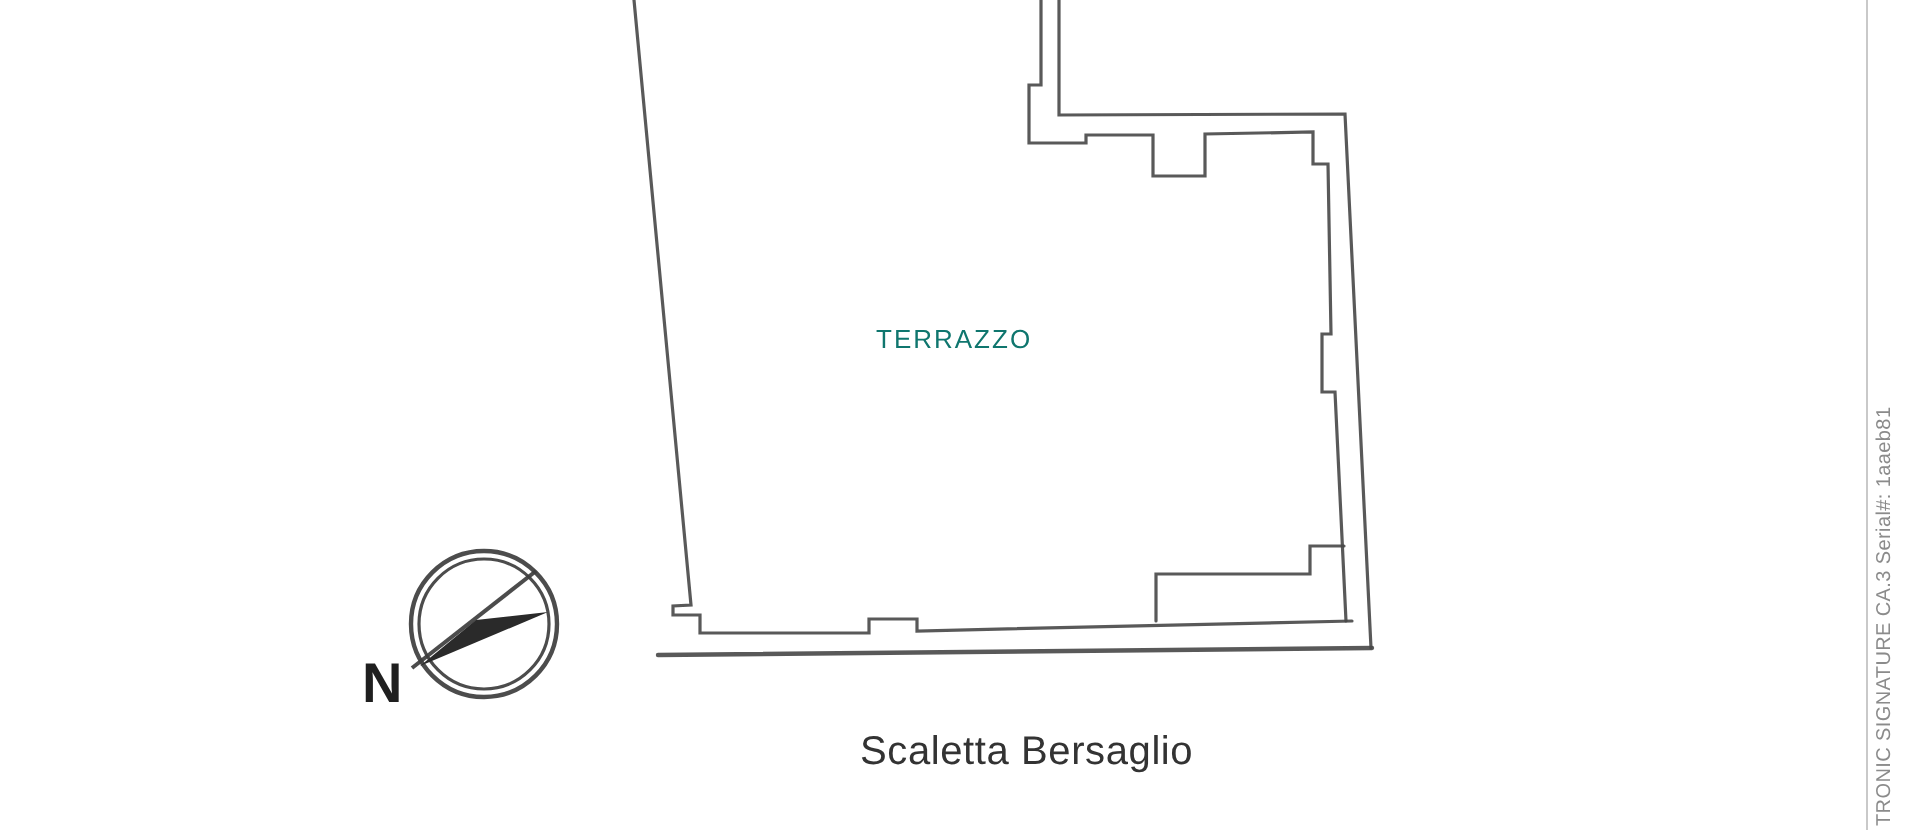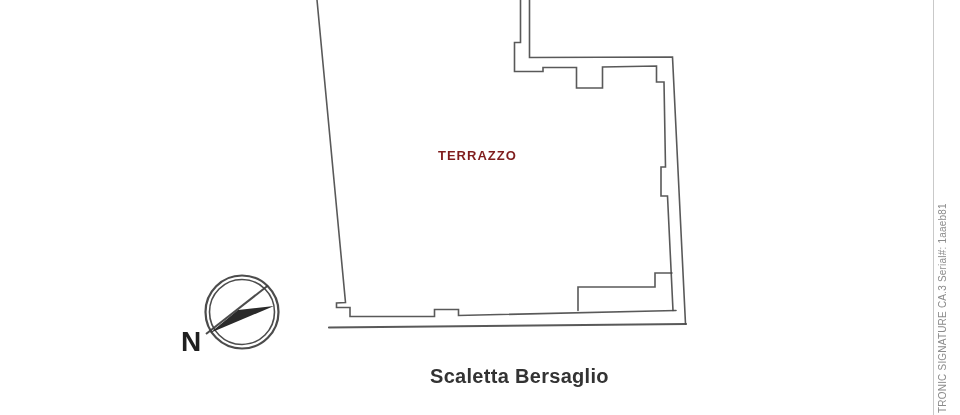--- a/index.html
+++ b/index.html
@@ -7,32 +7,32 @@
     position: relative;
     width: 960px;
     height: 415px;
     background: #ffffff;
     overflow: hidden;
     font-family: "Liberation Sans", sans-serif;
   }
   .plan-svg { position: absolute; left: 0; top: 0; }
   .label { position: absolute; white-space: nowrap; }
   .label-terrazzo {
-    left: 438px; top: 148px;
-    font-size: 13px; font-weight: 700;
-    color: #7f1d1d; letter-spacing: 1px;
+    left: 438px; top: 162px;
+    font-size: 13px; font-weight: 400;
+    color: #0f766e; letter-spacing: 1px;
   }
   .label-distacco {
     left: 713px; top: 160px;
     font-size: 19px; font-weight: bold;
     color: #2d2d2d; letter-spacing: 0.5px;
   }
   .label-scaletta {
     left: 430px; top: 365px;
-    font-size: 20px; font-weight: bold;
+    font-size: 20px; font-weight: normal;
     color: #333333; letter-spacing: 0.3px;
   }
   .label-north {
     left: 181px; top: 326px;
     font-size: 28px; font-weight: bold;
     color: #1f1f1f;
   }
   .sig-divider {
     position: absolute;
     left: 933px; top: 0;

